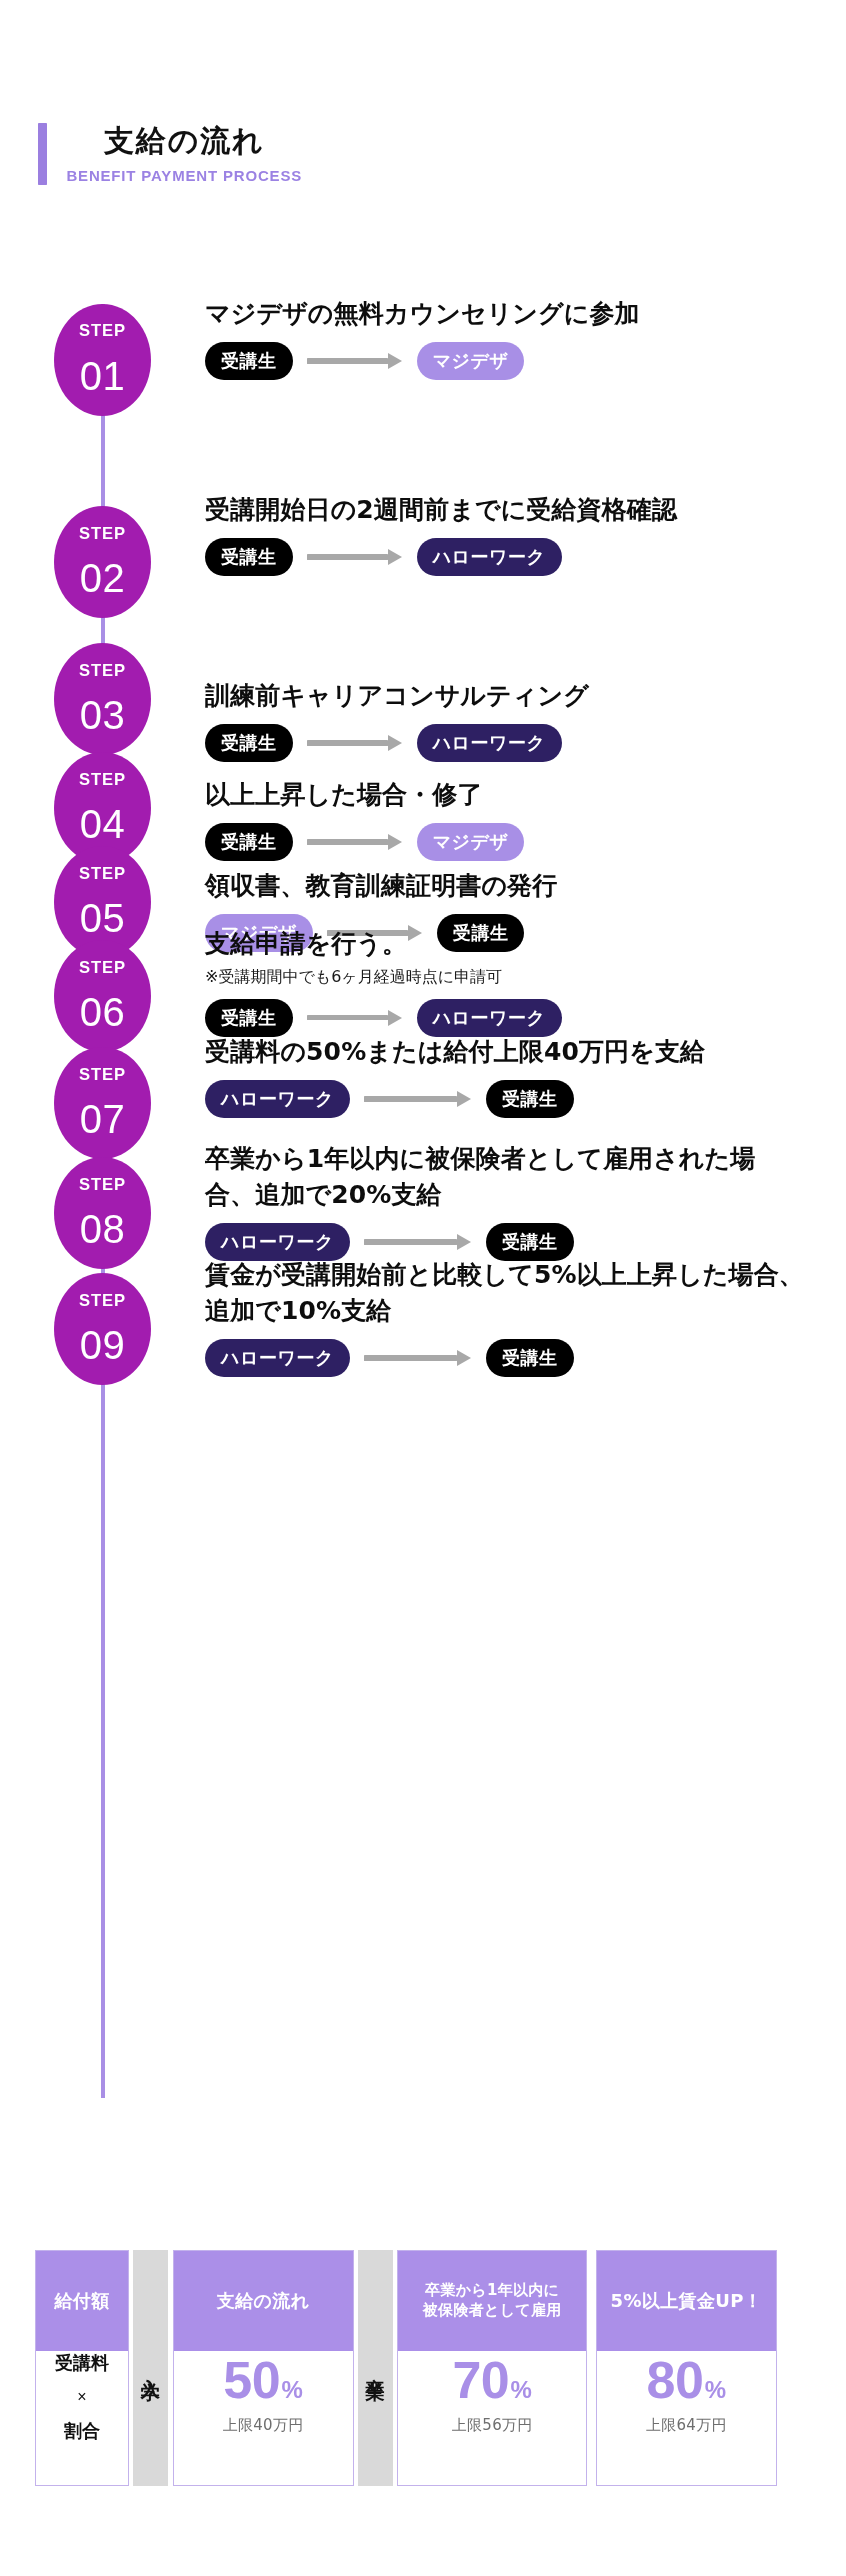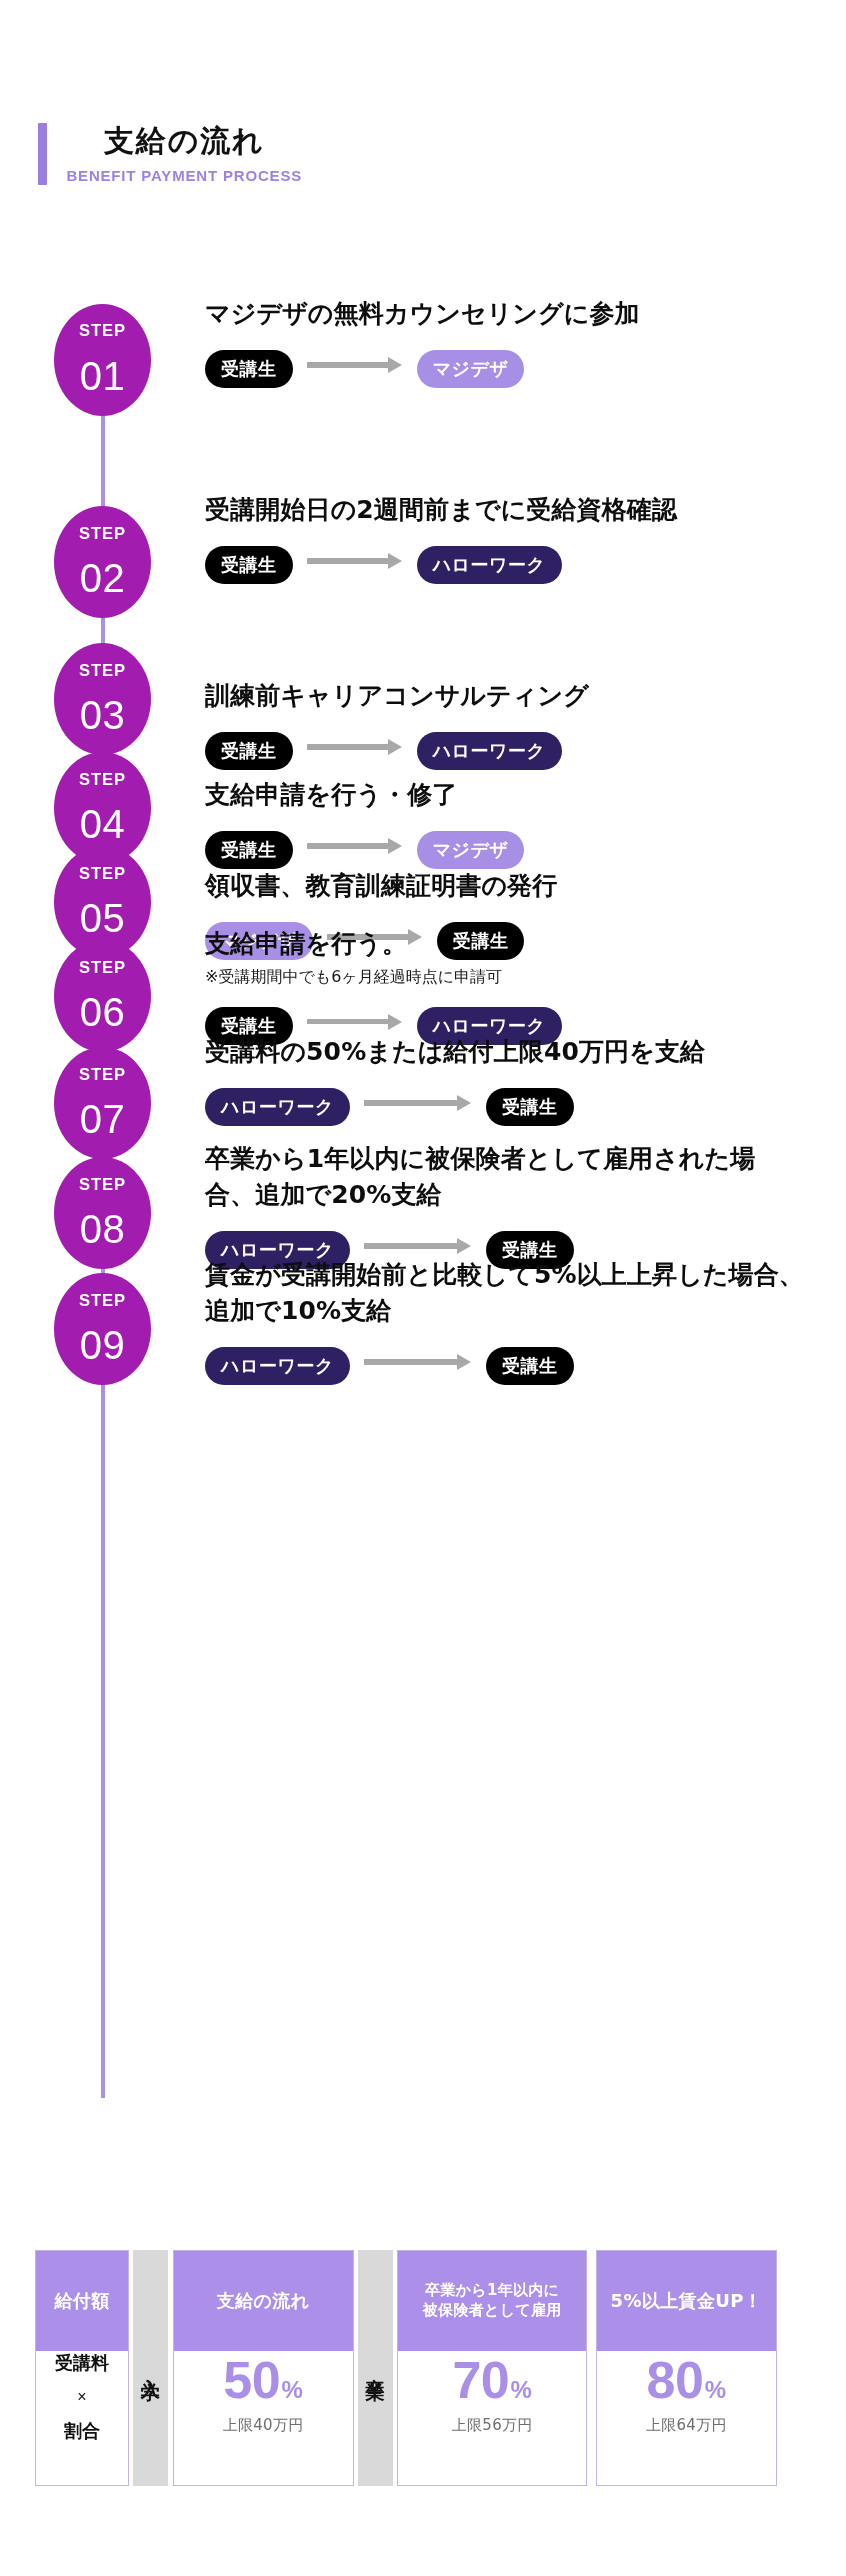--- a/index.html
+++ b/index.html
@@ -59,21 +59,20 @@
   }
 
   
   .badge-row { display:flex; align-items:center; margin-top:10px; }
   .badge {
     display:inline-flex; align-items:center; justify-content:center;
     height:38px; padding:0 16px; border-radius:19px;
     font-size:18px; font-weight:700; color:#ffffff;
     letter-spacing:0.03em; white-space:nowrap;
     font-family:Liberation Mono, monospace;
-    margin-top:8px;
   }
   .badge.student { background:#000000; }
   .badge.majideza { background:#a88fe6; }
   .badge.hw { background:#2e2063; }
 
   .arrow { position:relative; height:8.7px; margin:0 14.5px; flex:0 0 auto; }
   .arrow .shaft {
     position:absolute; left:0; top:50%; transform:translateY(-50%);
     height:5.8px; background:#a8a8a8; border-radius:0.7px;
   }
@@ -202,21 +201,21 @@
             <span class="badge hw">ハローワーク</span>
           </div>
         </div>
       </div>
       <div class="step">
         <div class="bullet" style="top: 463px;">
           <div class="lbl">STEP</div>
           <div class="num">04</div>
         </div>
         <div class="step-body" style="top: 488px;">
-          <div class="step-title">支給申請を行う・修了</div>
+          <div class="step-title">以上上昇した場合・修了</div>
           <div class="badge-row">
             <span class="badge student">受講生</span>
             <span class="arrow" style="width: 95px;">
               <span class="shaft" style="width: 81px;"></span>
               <span class="head"></span>
             </span>
             <span class="badge majideza">マジデザ</span>
           </div>
         </div>
       </div>

